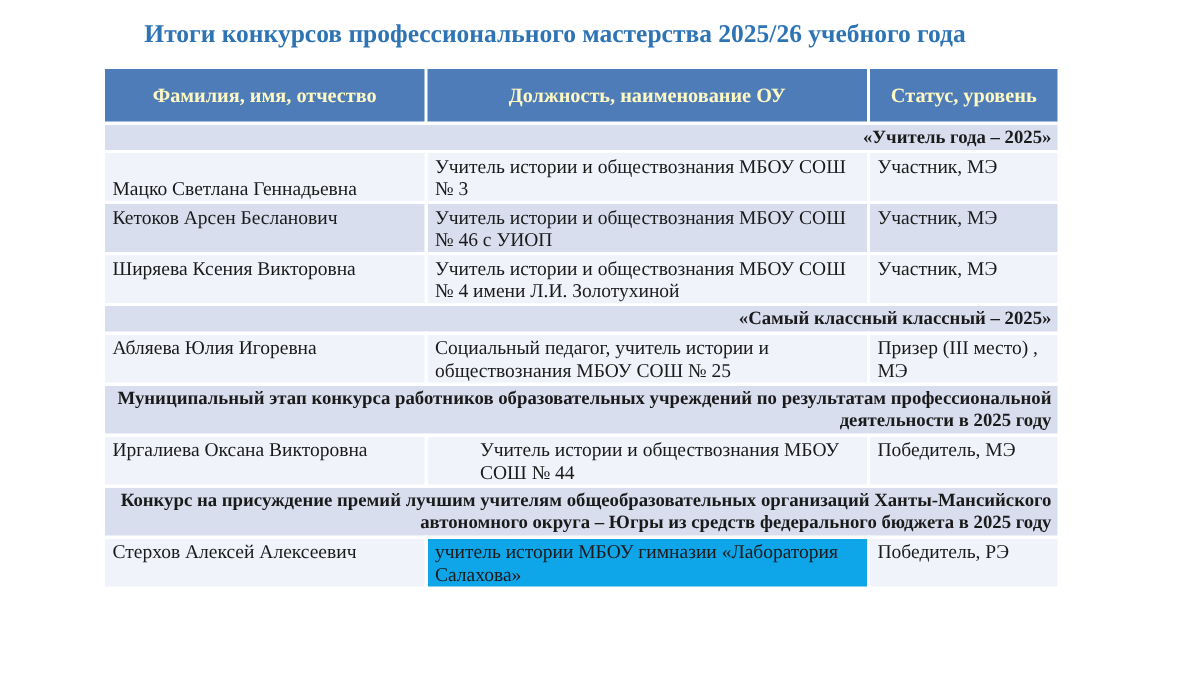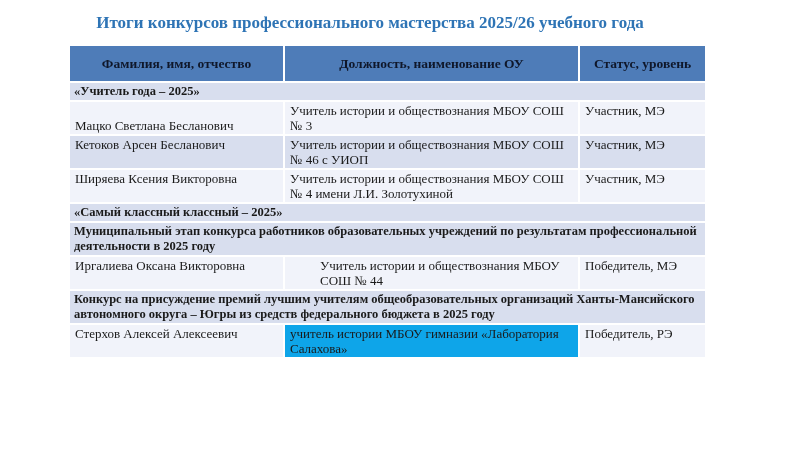--- a/index.html
+++ b/index.html
@@ -27,41 +27,41 @@
     border-collapse: collapse;
     table-layout: fixed;
     width: 637px;
     margin: 10px 0 0 68px;
   }
   col.c1 { width: 215px; }
   col.c2 { width: 295px; }
   col.c3 { width: 127px; }
   th {
     background: #4e7cb8;
-    color: #0f172a;
+    color: #fef9c3;
     font-weight: bold;
     font-size: 13.5px;
     height: 35px;
     text-align: center;
     vertical-align: middle;
     border: 2px solid #ffffff;
     padding: 0 6px;
   }
   td {
     border: 2px solid #ffffff;
     font-size: 13px;
     line-height: 15px;
     padding: 1px 5px;
     vertical-align: top;
     color: #1a1a1a;
     overflow: hidden;
   }
   tr.section-row td {
     font-weight: bold;
-    text-align: left;
+    text-align: right;
     font-size: 12.5px;
     line-height: 15px;
     padding: 1px 4px;
   }
   tr.entry-row td.name-bottom { vertical-align: bottom; }
   td.status-cell { }
 </style>
 </head>
 <body>
 
@@ -79,36 +79,41 @@
         <th>Фамилия, имя, отчество</th>
         <th>Должность, наименование ОУ</th>
         <th>Статус, уровень</th>
       </tr>
     </thead>
     <tbody>
         <tr class="section-row">
           <td colspan="3" style="background: rgb(216, 222, 238);">«Учитель года – 2025»</td>
         </tr>
         <tr class="entry-row">
-          <td class="name-bottom" style="background: rgb(241, 243, 250);">Мацко Светлана Бесланович</td>
+          <td class="name-bottom" style="background: rgb(241, 243, 250);">Мацко Светлана Геннадьевна</td>
           <td style="background: rgb(241, 243, 250);">Учитель истории и обществознания МБОУ СОШ № 3</td>
           <td class="status-cell" style="background: rgb(241, 243, 250);">Участник, МЭ</td>
         </tr>
         <tr class="entry-row">
           <td style="background: rgb(216, 222, 238);">Кетоков Арсен Бесланович</td>
           <td style="background: rgb(216, 222, 238);">Учитель истории и обществознания МБОУ СОШ № 46 с УИОП</td>
           <td class="status-cell" style="background: rgb(216, 222, 238);">Участник, МЭ</td>
         </tr>
         <tr class="entry-row">
           <td style="background: rgb(241, 243, 250);">Ширяева Ксения Викторовна</td>
           <td style="background: rgb(241, 243, 250);">Учитель истории и обществознания МБОУ СОШ № 4 имени Л.И. Золотухиной</td>
           <td class="status-cell" style="background: rgb(241, 243, 250);">Участник, МЭ</td>
         </tr>
         <tr class="section-row">
           <td colspan="3" style="background: rgb(216, 222, 238);">«Самый классный классный – 2025»</td>
+        </tr>
+        <tr class="entry-row">
+          <td style="background: rgb(241, 243, 250);">Абляева Юлия Игоревна</td>
+          <td style="background: rgb(241, 243, 250);">Социальный педагог, учитель истории и обществознания МБОУ СОШ № 25</td>
+          <td class="status-cell" style="background: rgb(241, 243, 250);">Призер (III место) , МЭ</td>
         </tr>
         <tr class="section-row">
           <td colspan="3" style="background: rgb(216, 222, 238); margin-left: 32px;">Муниципальный этап конкурса работников образовательных учреждений по результатам профессиональной деятельности в 2025 году</td>
         </tr>
         <tr class="entry-row">
           <td style="background: rgb(241, 243, 250);">Иргалиева Оксана Викторовна</td>
           <td style="background: rgb(241, 243, 250); padding-left: 35px;">Учитель истории и обществознания МБОУ СОШ № 44</td>
           <td class="status-cell" style="background: rgb(241, 243, 250);">Победитель, МЭ</td>
         </tr>
         <tr class="section-row">

